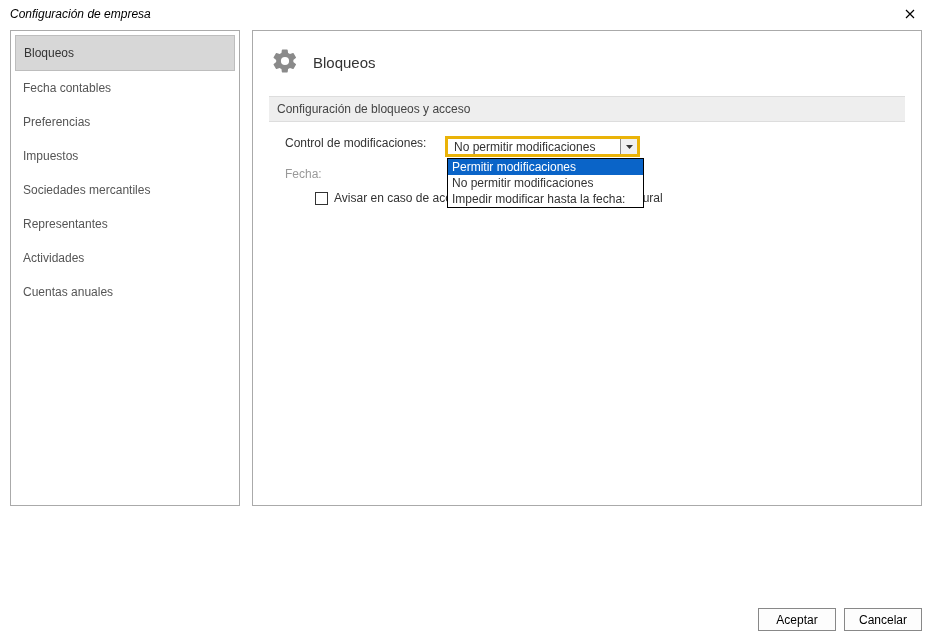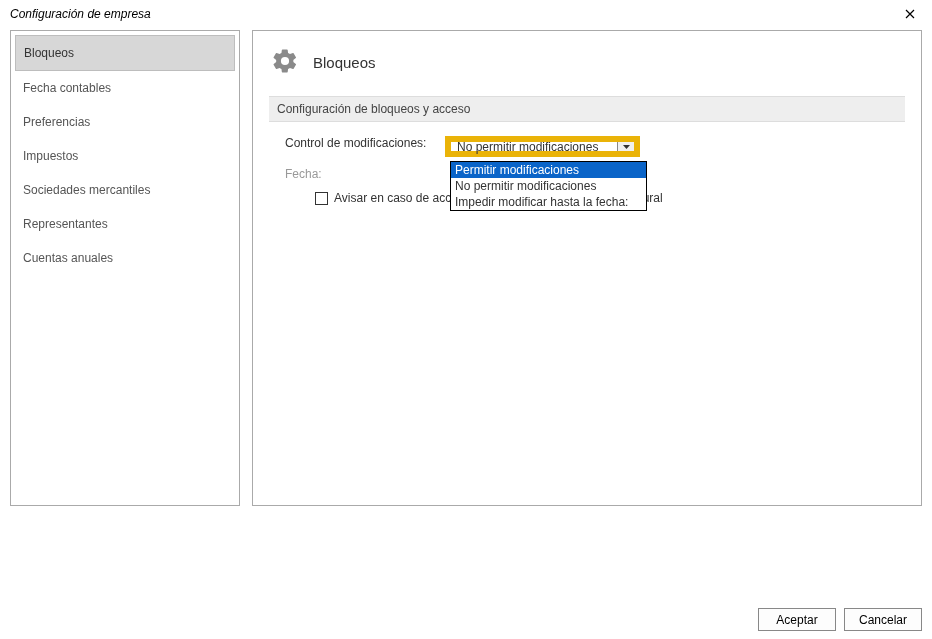--- a/index.html
+++ b/index.html
@@ -79,21 +79,21 @@
     .form-row {
       display: flex;
       gap: 10px;
       padding-left: 16px;
       margin-bottom: 10px;
       position: relative;
     }
     .form-label { width: 150px; color: #333; font-size: 12px; }
     .form-label.disabled { color: #999; }
     .select-box {
-      border: 6px solid #eab308;
+      border: 3px solid #eab308;
       width: 195px;
       height: 21px;
       display: flex;
       align-items: stretch;
       background: #fff;
       position: relative;
     }
     .select-value {
       flex: 1;
       padding: 2px 6px;
@@ -173,20 +173,21 @@
 
 <div class="dialog-body">
 
   <div class="sidebar">
     <div class="sidebar-item active">Bloqueos</div>
     <div class="sidebar-item">Fecha contables</div>
     <div class="sidebar-item">Preferencias</div>
     <div class="sidebar-item">Impuestos</div>
     <div class="sidebar-item">Sociedades mercantiles</div>
     <div class="sidebar-item">Representantes</div>
+    <div class="sidebar-item">Actividades</div>
     <div class="sidebar-item">Cuentas anuales</div>
   </div>
 
   <div class="main">
 
     <div class="main-header">
       <span class="gear-icon">
         <svg width="28" height="28" viewBox="0 0 24 24" fill="#8a8a8a">
           <path d="M19.14,12.94a7,7,0,0,0,.05-.94,7,7,0,0,0-.05-.94l2.11-1.65a.5.5,0,0,0,.12-.64l-2-3.46a.5.5,0,0,0-.61-.22l-2.49,1a7,7,0,0,0-1.63-.94L14.3,2.5a.5.5,0,0,0-.5-.42H9.8a.5.5,0,0,0-.5.42L8.96,5.15a7,7,0,0,0-1.63.94l-2.49-1a.5.5,0,0,0-.61.22l-2,3.46a.5.5,0,0,0,.12.64L4.46,11.06a7,7,0,0,0,0,1.88L2.35,14.59a.5.5,0,0,0-.12.64l2,3.46a.5.5,0,0,0,.61.22l2.49-1a7,7,0,0,0,1.63.94l.34,2.65a.5.5,0,0,0,.5.42h4a.5.5,0,0,0,.5-.42l.34-2.65a7,7,0,0,0,1.63-.94l2.49,1a.5.5,0,0,0,.61-.22l2-3.46a.5.5,0,0,0-.12-.64ZM12,15.5A3.5,3.5,0,1,1,15.5,12,3.5,3.5,0,0,1,12,15.5Z"></path>
         </svg>

